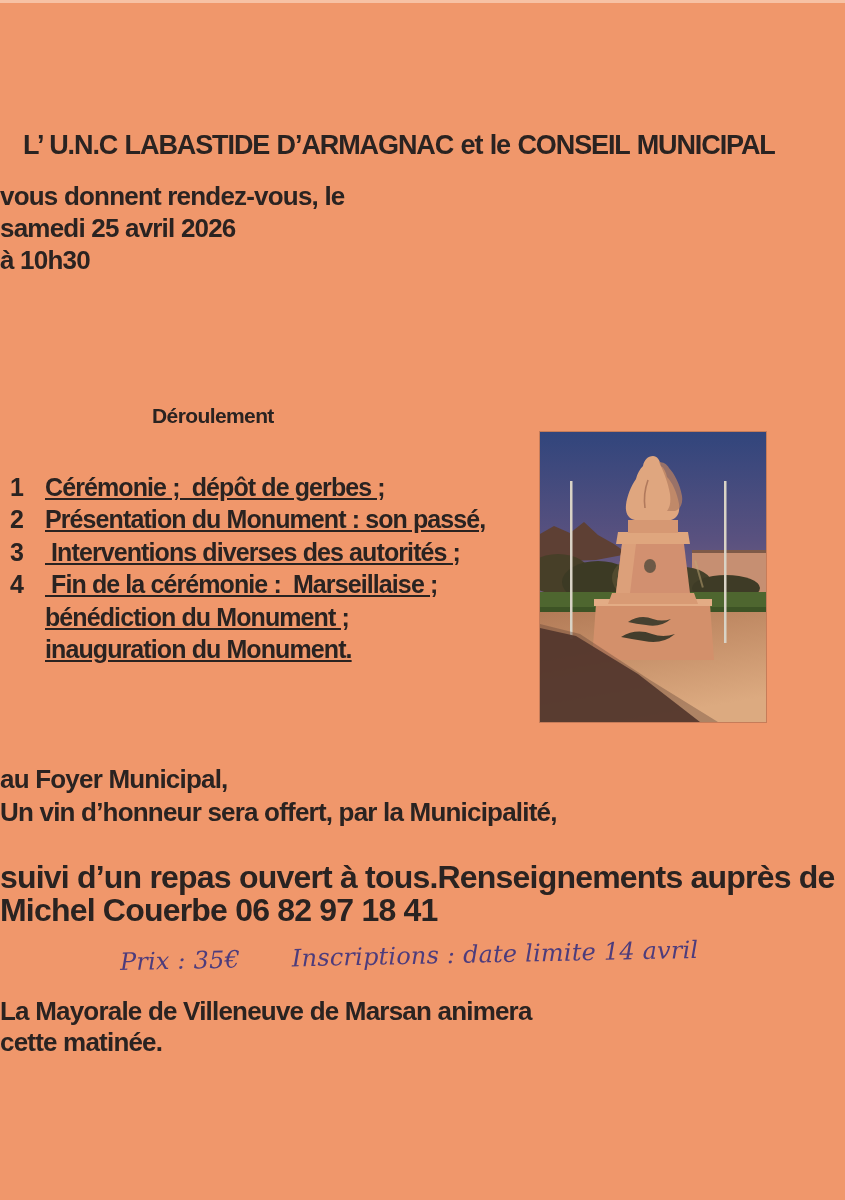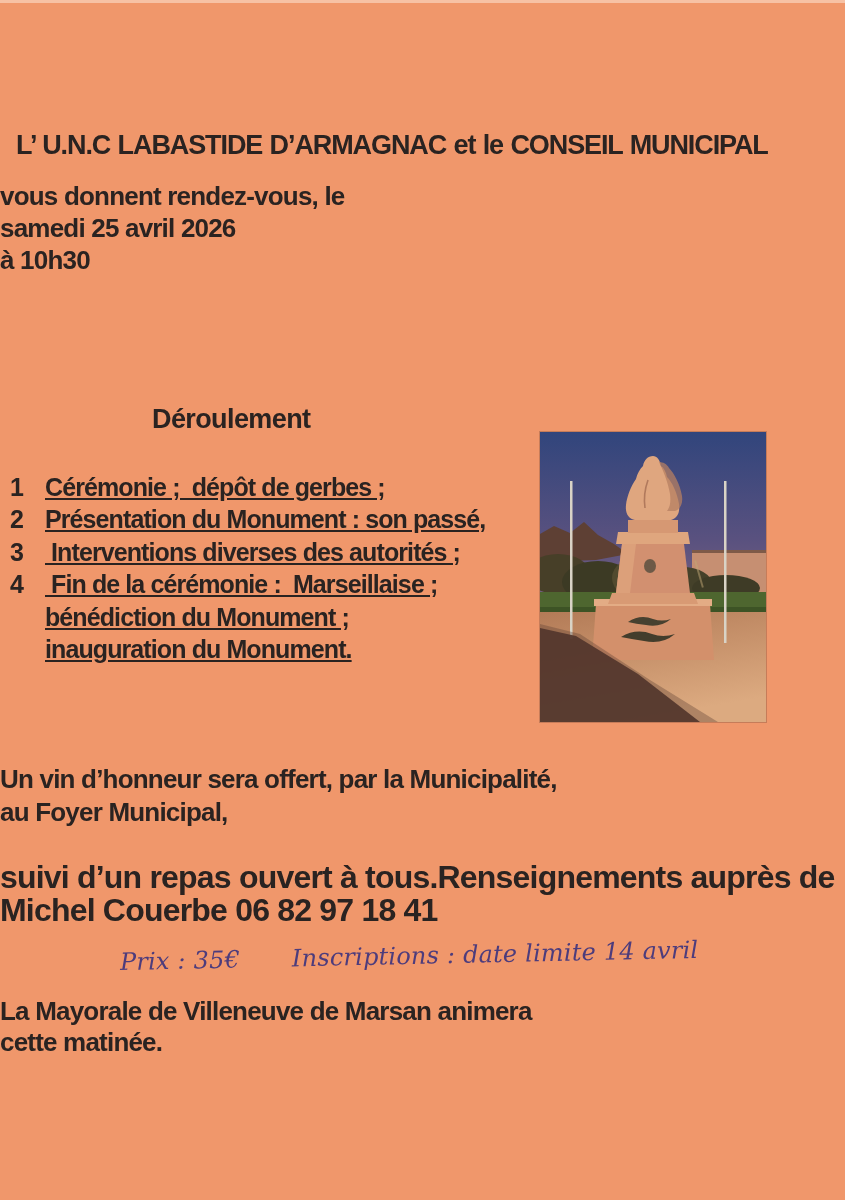--- a/index.html
+++ b/index.html
@@ -7,29 +7,29 @@
     position:relative;
     width:845px;height:1200px;
     background:#F0976B;
     overflow:hidden;
     font-family:"Liberation Sans", sans-serif;
     color:#2A2321;
   }
   .scan-edge{position:absolute;top:0;left:0;width:845px;height:3px;background:rgba(255,246,238,.45);}
   .printed{font-weight:700;letter-spacing:-0.8px;}
   .title{
-    position:absolute;left:16px;top:112px;width:812px;
+    position:absolute;left:23px;top:112px;width:812px;
     font-size:27px;letter-spacing:-1.1px;word-spacing:1px;white-space:nowrap;
   }
   .center-block{position:absolute;text-align:left;}
   .intro{left:0;top:180px;width:784px;font-size:26px;line-height:32px;}
   .purpose{left:0;top:312px;width:800px;font-size:26px;line-height:33px;}
   .heading-deroulement{
     position:absolute;left:152px;top:404px;
-    font-size:27px;font-weight:700;letter-spacing:-0.6px;
+    font-size:21px;font-weight:700;letter-spacing:-0.6px;
   }
   .program{
     position:absolute;left:10px;top:471px;width:540px;
     font-size:25px;line-height:32.4px;font-weight:700;letter-spacing:-0.9px;
   }
   .prow{display:flex;}
   .pnum{flex:0 0 35px;}
   .ptext{flex:1;white-space:nowrap;text-decoration:underline;}
   .photo{
     position:absolute;left:540px;top:432px;width:226px;height:290px;
@@ -156,22 +156,22 @@
         <path d="M119,30 c4,8 9,20 11,32 c1,8 0,13 -3,17 l8,0 c6,-2 8,-8 7,-15 c-2,-12 -8,-23 -13,-28 c-2,-4 -6,-6 -10,-6 Z" fill="#B67F62" opacity="0.75"></path>
         <path d="M108,48 q-5,14 -3,28" stroke="#A56E54" stroke-width="1.6" fill="none" opacity="0.8"></path>
       </g>
 
       <path d="M0,196 L36,204 L98,242 L160,290 L0,290 Z" fill="#4F332A" opacity="0.92"></path>
       <path d="M0,192 L40,202 L110,248 L178,290 L150,290 L0,290 Z" fill="#5A3C30" opacity="0.35"></path>
     </svg>
   </div>
 
   <div class="center-block reception printed">
+    <div class="nowrap">au Foyer Municipal,</div>
     <div class="nowrap">Un vin d’honneur sera offert, par la Municipalité,</div>
-    <div class="nowrap">au Foyer Municipal,</div>
   </div>
 
   <div class="center-block info printed">
     <div class="nowrap">suivi d’un repas ouvert à tous.Renseignements auprès de</div>
     <div class="nowrap">Michel Couerbe 06 82 97 18 41</div>
   </div>
 
   <div class="handwriting">
     <span>Prix : 35€</span>
     <span>Inscriptions : date limite 14 avril</span>

